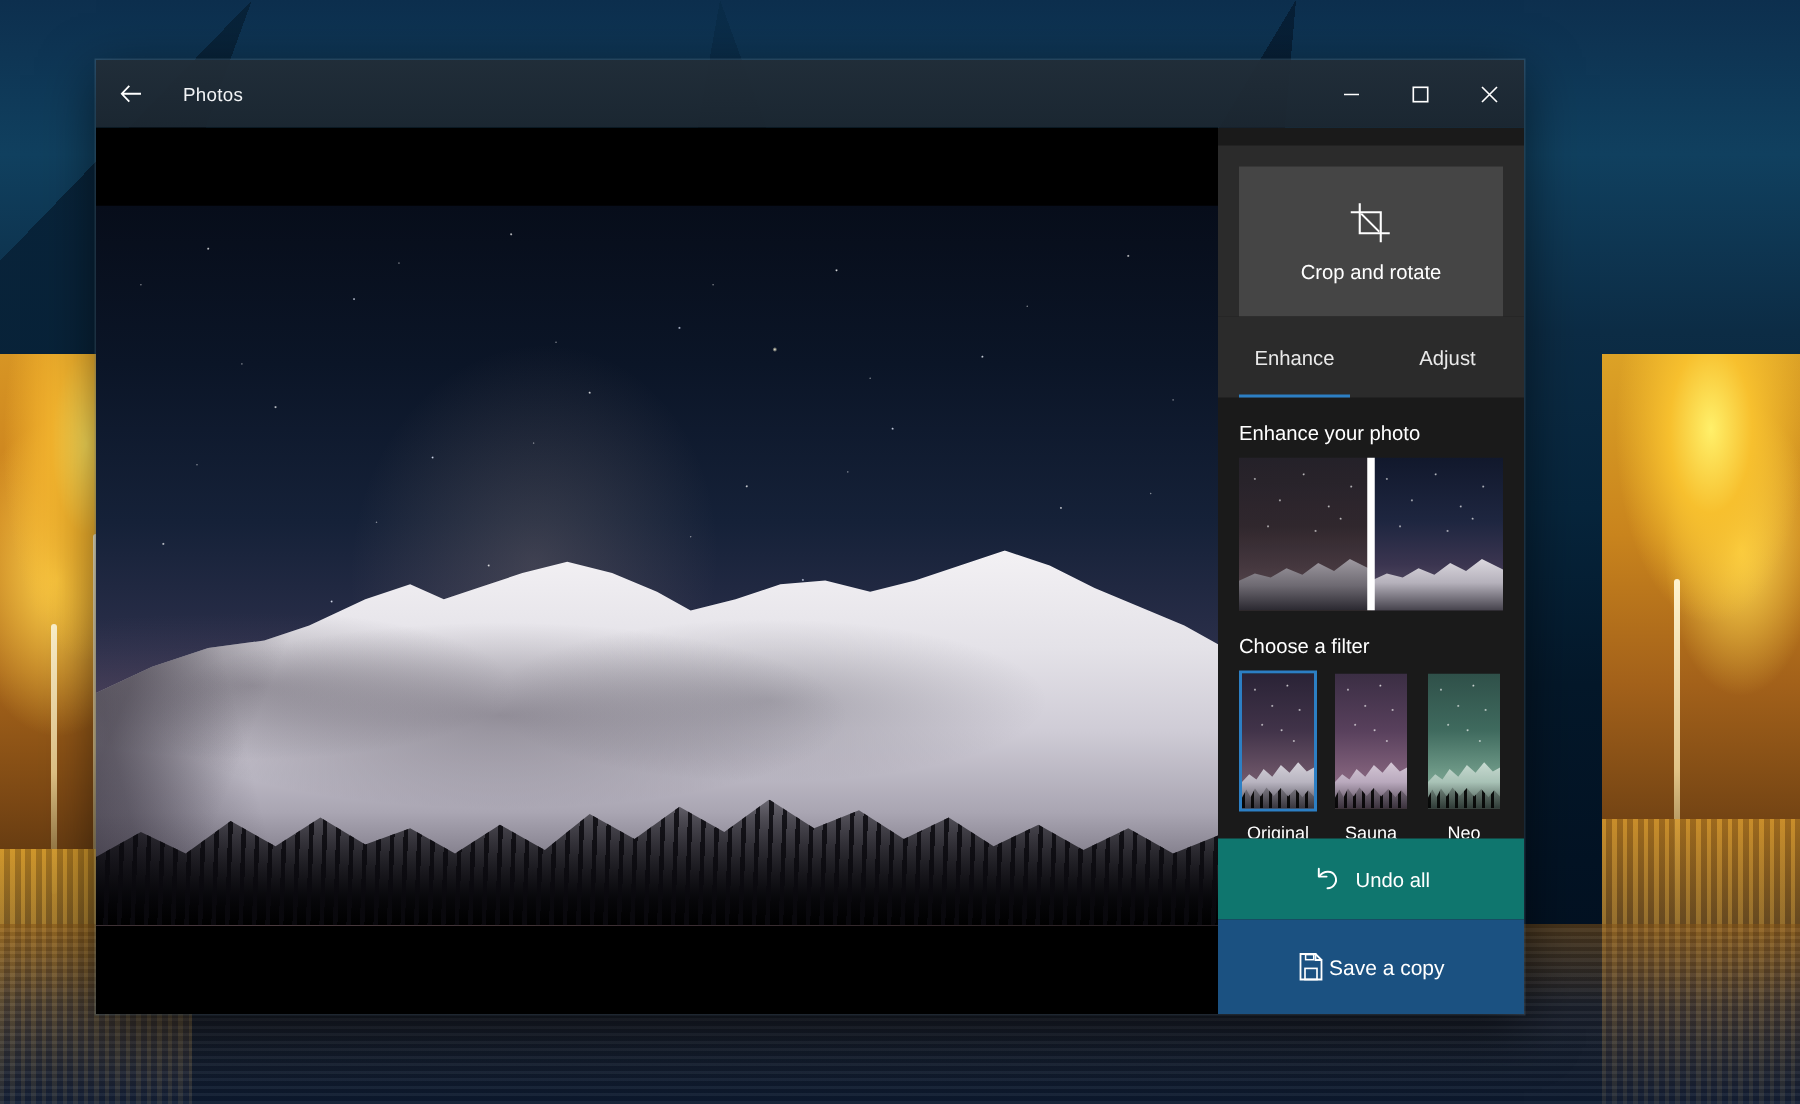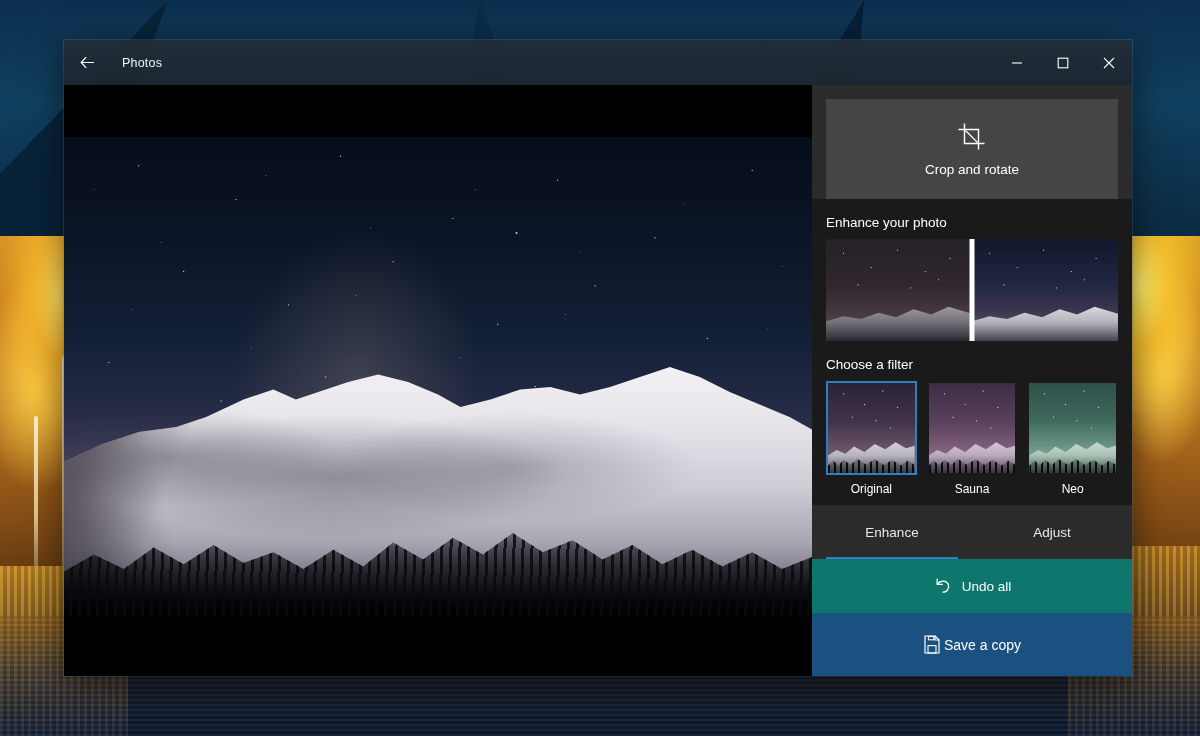--- a/index.html
+++ b/index.html
@@ -75,21 +75,21 @@
     opacity:.9;
   }
   .wp-trunk {
     position:absolute; width:4px; border-radius:2px;
     background:linear-gradient(180deg,#fff4cf,#e2c487 55%,#6b4f22);
   }
 
   
   #window {
     position:absolute; left:64px; top:40px;
-    width:1068px; height:636px;
+    width:952px; height:636px;
     box-shadow: 0 10px 34px rgba(0,0,0,.55), 0 0 0 1px rgba(120,150,175,.28);
     overflow:hidden;
     display:flex; flex-direction:column;justify-content:space-between;
   }
 
   
   #titlebar {
     height:45px; flex:0 0 45px;
     background: linear-gradient(180deg, rgba(33,45,56,.97), rgba(27,38,48,.97));
     display:flex; align-items:center;
@@ -222,21 +222,21 @@
       56% 48%, 60% 30%, 64% 46%, 68% 36%, 72% 52%, 76% 40%, 80% 56%,
       84% 44%, 88% 58%, 92% 46%, 96% 60%, 100% 50%, 100% 100%, 0% 100%
     );
   }
 
   
   #panel {
     flex:1; background:#1a1a1a; display:flex; flex-direction:column;
     min-width:0;
   }
-  #panel-top { background:#2b2b2b; padding:14px 14px 0 14px; }
+  #panel-top { background:#2b2b2b; padding:14px 14px 0 14px;margin-top:12px; }
   #crop-btn {
     height:100px; background:#454545;
     display:flex; flex-direction:column; align-items:center; justify-content:center;
     gap:10px; cursor:pointer;
   }
   #crop-btn .label { color:#fff; font-size:13.5px; }
 
   #tabs {
     background:#2b2b2b; display:flex; height:54px; align-items:stretch;
     padding:0 0 0 0;
@@ -408,20 +408,31 @@
       <div id="panel">
 
         <div id="panel-top">
           <div id="crop-btn">
             <svg width="30" height="30" viewBox="0 0 30 30">
               <path d="M7.5 1.5 V21.5 H27.5" fill="none" stroke="#ffffff" stroke-width="1.4"></path>
               <path d="M1.5 7.5 H21.5 V27.5" fill="none" stroke="#ffffff" stroke-width="1.4"></path>
               <path d="M8.5 8.5 L20.5 20.5" fill="none" stroke="#ffffff" stroke-width="1.2"></path>
             </svg>
             <div class="label">Crop and rotate</div>
+          </div>
+        </div>
+
+        <div id="tabs">
+          <div class="tab active">
+            <span>Enhance</span>
+            <span class="ul"></span>
+          </div>
+          <div class="tab">
+            <span>Adjust</span>
+            <span class="ul"></span>
           </div>
         </div>
 
         <div id="panel-scroll">
 
           <div class="section-title">Enhance your photo</div>
 
           <div id="enhance-strip">
             <div class="mini before" style="flex:1">
               <div class="m-sky"></div>
@@ -462,31 +473,20 @@
                 <div class="f-sky"></div>
                   <div class="f-stars"></div>
                   <div class="f-mtn"></div>
                   <div class="f-trees"></div>
               </div>
               <div class="caption">Neo</div>
             </div>
           </div>
         </div>
 
-        <div id="tabs">
-          <div class="tab active">
-            <span>Enhance</span>
-            <span class="ul"></span>
-          </div>
-          <div class="tab">
-            <span>Adjust</span>
-            <span class="ul"></span>
-          </div>
-        </div>
-
         <div id="actions">
           <div class="action">
             <svg width="20" height="20" viewBox="0 0 20 20">
               <path d="M4.2 3.2 V8.4 H9.4" fill="none" stroke="#ffffff" stroke-width="1.3" stroke-linecap="round" stroke-linejoin="round"></path>
               <path d="M4.6 8.2 C7.5 4.0 13.4 4.2 15.2 8.2 C16.8 11.8 14.2 16.2 10.0 16.2" fill="none" stroke="#ffffff" stroke-width="1.3" stroke-linecap="round"></path>
             </svg>
             <span>Undo all</span>
           </div>
         </div>
 

